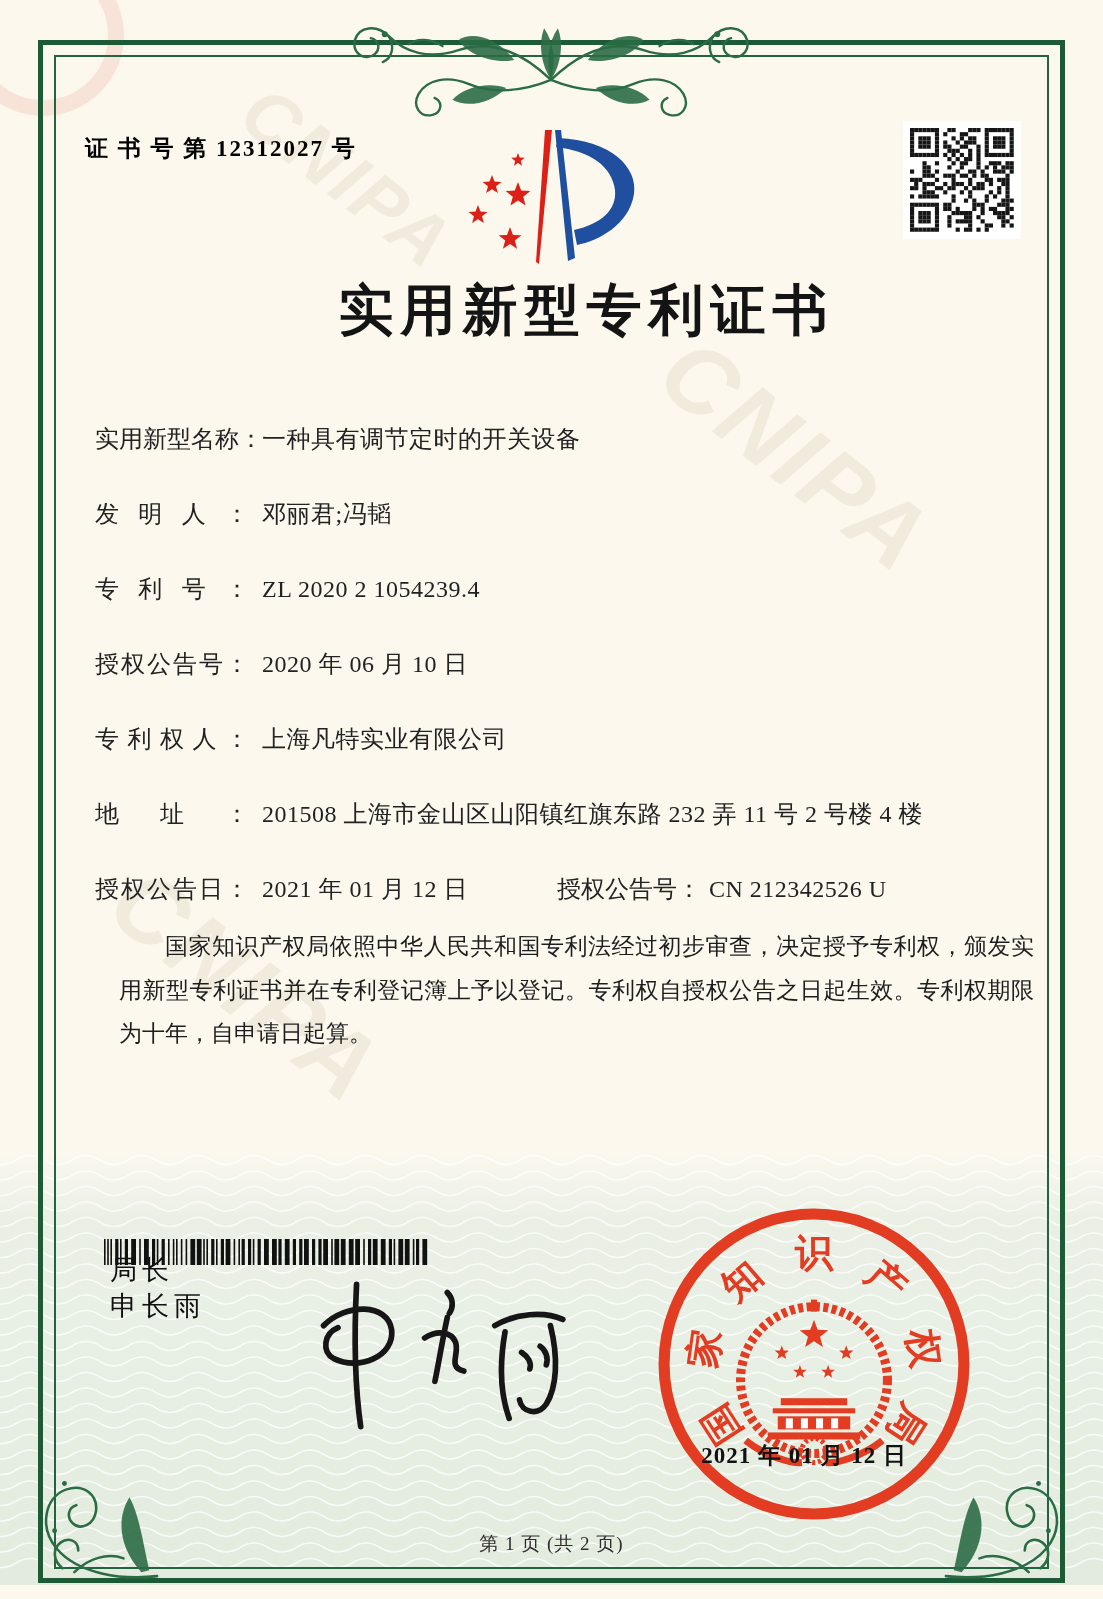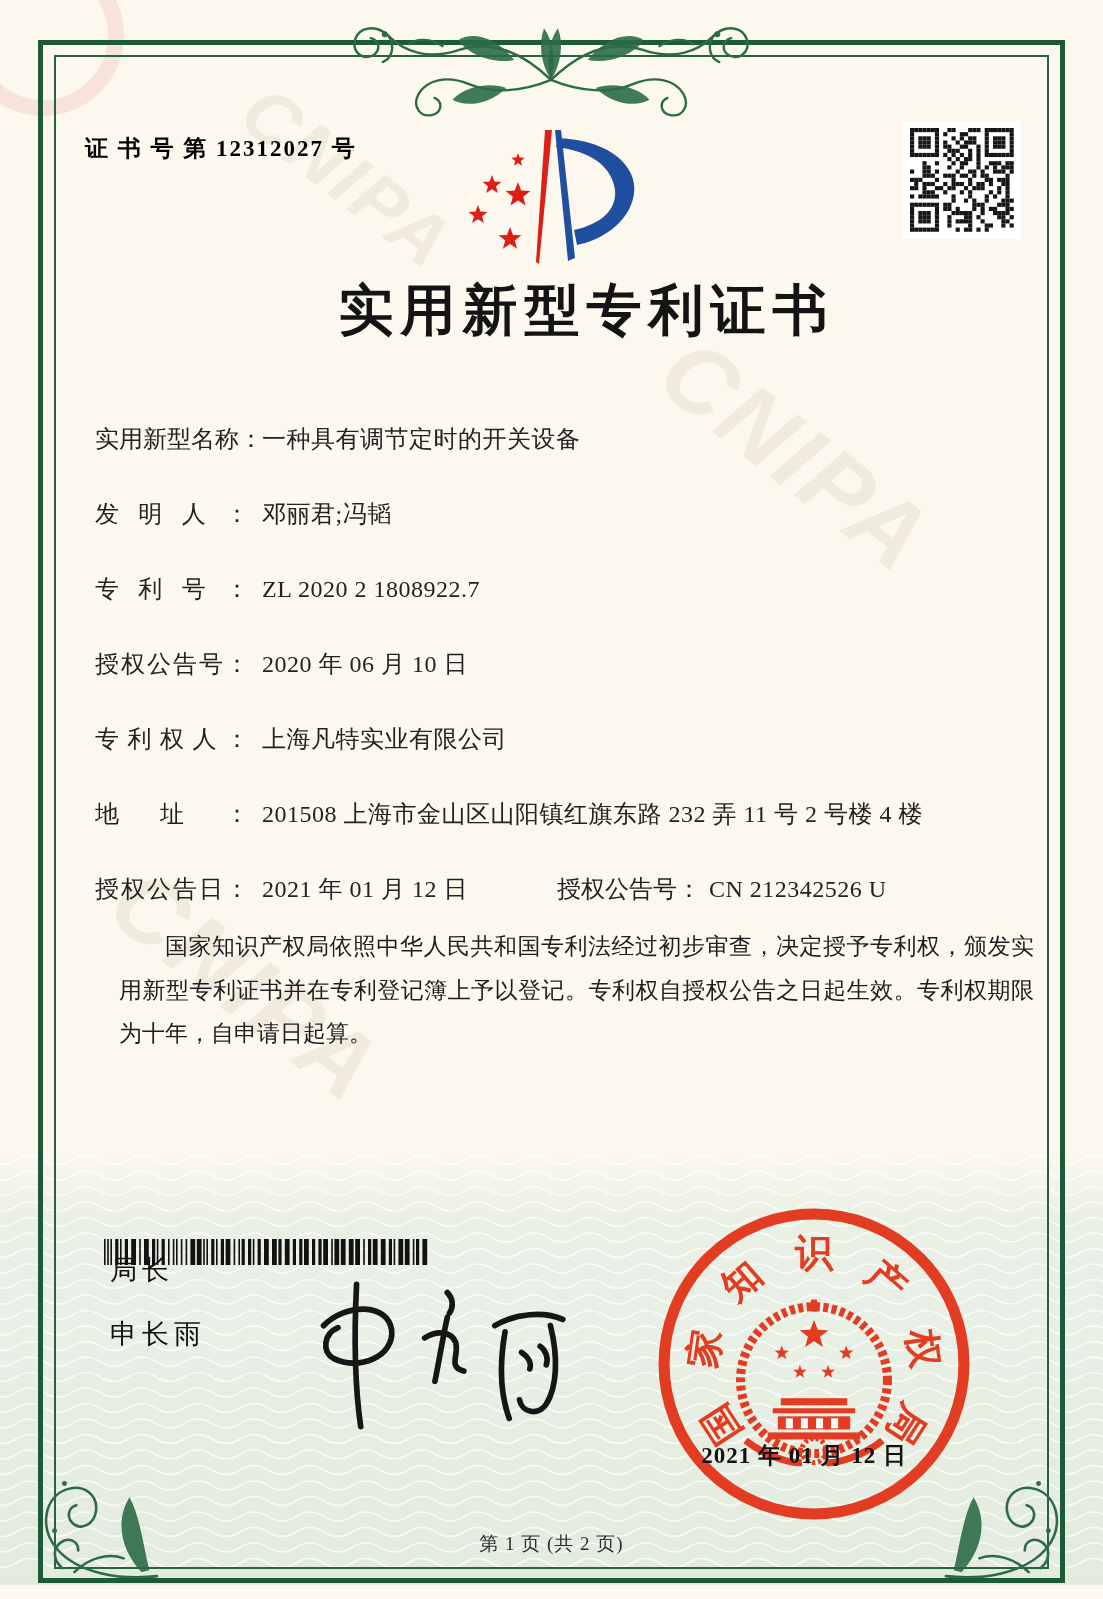--- a/index.html
+++ b/index.html
@@ -52,21 +52,21 @@
   .body-text{position:absolute;left:95px;top:925px;width:915px;z-index:4;font-size:23px;line-height:43.5px;
              text-align:justify;color:#1d1d1d;margin-left:24px;}
   .body-text p{margin:0;text-indent:2em;}
 
   
   .barcode{position:absolute;left:103px;top:1239px;width:327px;height:26px;z-index:4;}
 
   
   .signoff{position:absolute;left:110px;top:1252px;z-index:6;font-family:"Liberation Sans","DejaVu Sans",sans-serif;
            font-size:27px;color:#111;letter-spacing:5px;}
-  .signoff .name{margin-top:28px;}
+  .signoff .name{}
   .signature{position:absolute;left:292px;top:1272px;width:290px;height:165px;z-index:6;}
 
   
   .seal{position:absolute;left:653px;top:1203px;width:322px;height:322px;z-index:6;opacity:.95;}
   #seal-arc text{font-size:38px;font-weight:700;fill:#e23318;font-family:"Liberation Serif","DejaVu Serif",serif;}
   .seal-date{position:absolute;left:686px;top:1440px;width:236px;text-align:center;z-index:7;
              font-size:23px;font-weight:600;color:#121212;letter-spacing:1px;}
 
   
   .footer{position:absolute;left:0;top:1531px;width:100%;text-align:center;z-index:6;font-size:19px;color:#2e2e2e;letter-spacing:1px;}
@@ -477,21 +477,21 @@
   <div class="title">实用新型专利证书</div>
 
   <div class="fields">
     <div class="frow">
       <span class="flabel">实用新型名称：</span><span class="fvalue">一种具有调节定时的开关设备</span>
     </div>
     <div class="frow">
       <span class="flabel">发明人：</span><span class="fvalue">邓丽君;冯韬</span>
     </div>
     <div class="frow">
-      <span class="flabel">专利号：</span><span class="fvalue">ZL 2020 2 1808922.7</span>
+      <span class="flabel">专利号：</span><span class="fvalue">ZL 2020 2 1054239.4</span>
     </div>
     <div class="frow">
       <span class="flabel">授权公告号：</span><span class="fvalue">2020 年 06 月 10 日</span>
     </div>
     <div class="frow">
       <span class="flabel">专利权人：</span><span class="fvalue">上海凡特实业有限公司</span>
     </div>
     <div class="frow">
       <span class="flabel">地址：</span><span class="fvalue">201508 上海市金山区山阳镇红旗东路 232 弄 11 号 2 号楼 4 楼</span>
     </div>

